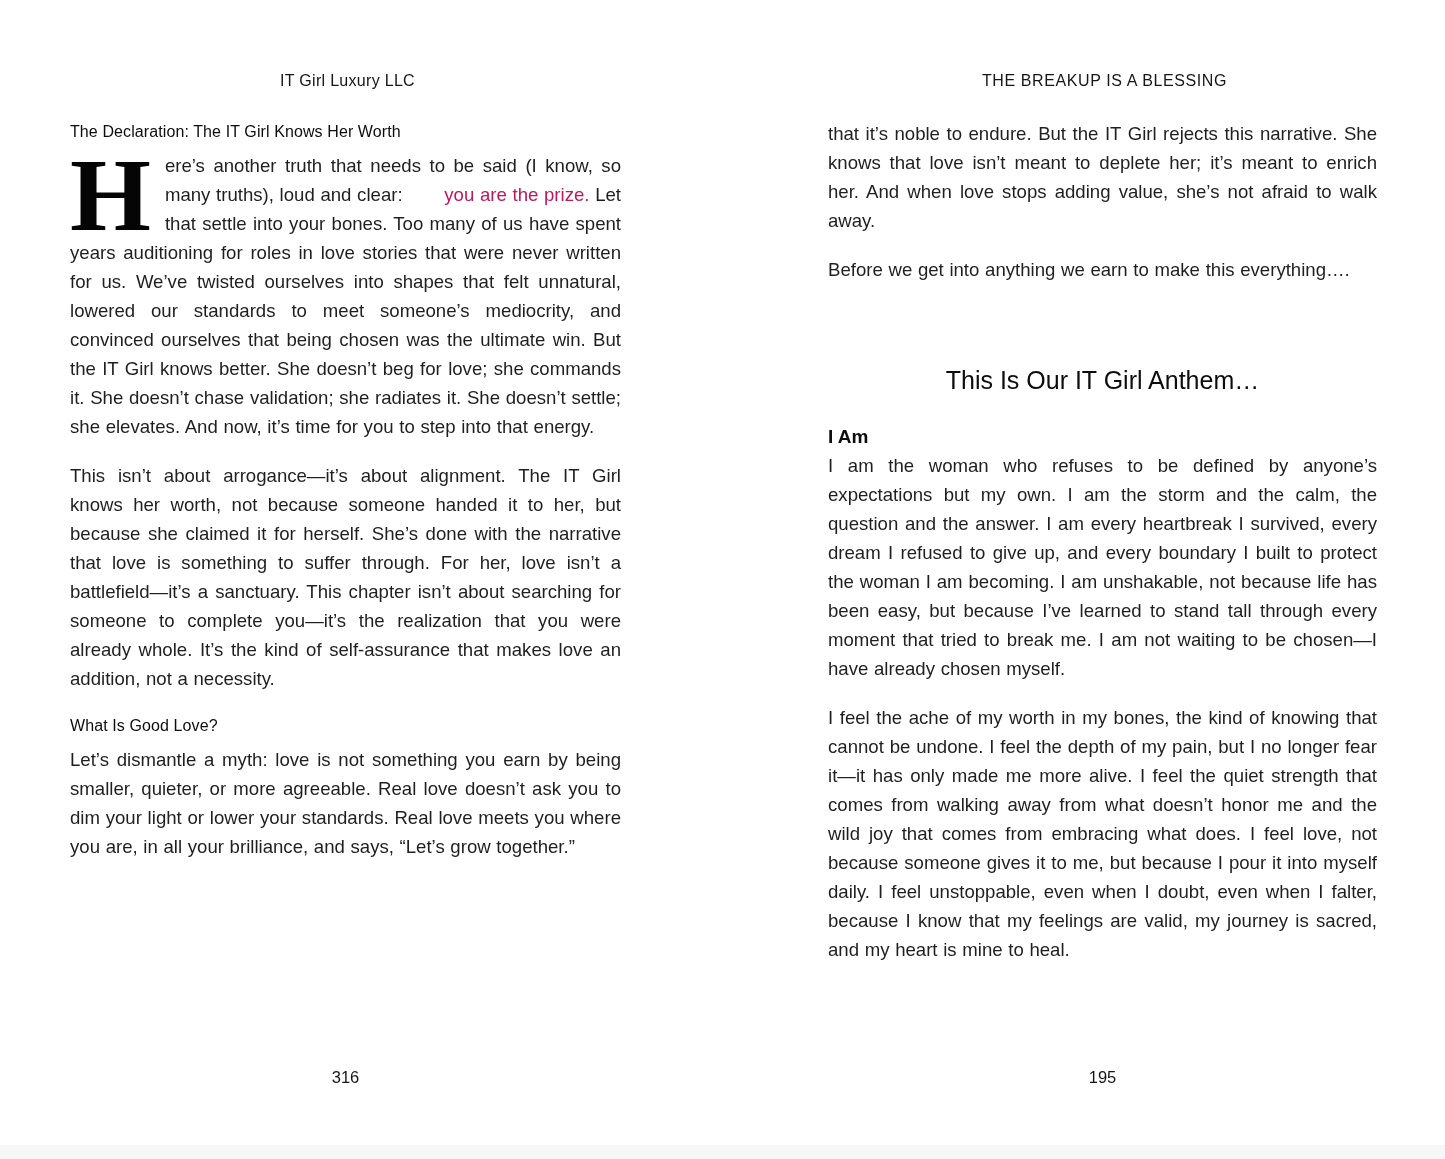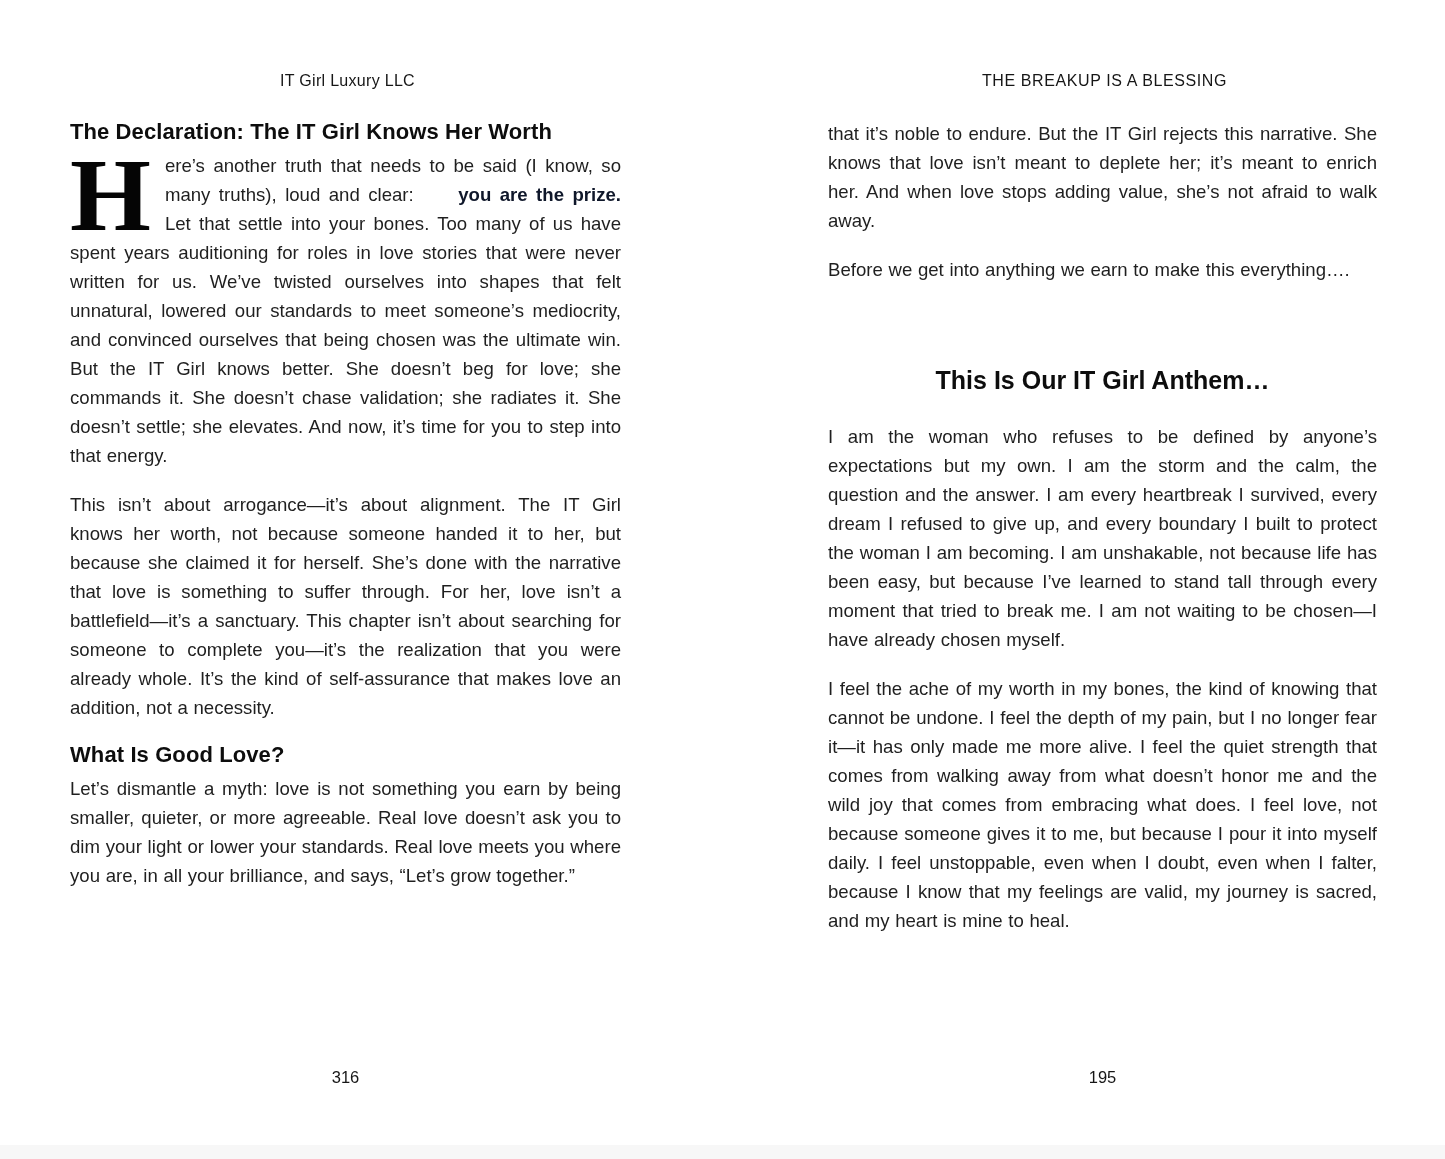--- a/index.html
+++ b/index.html
@@ -47,43 +47,43 @@
     line-height: 29px;
     text-align: justify;
     color: #1f1f1f;
     letter-spacing: 0px;
     word-spacing: 0.5px;
   }
   .para { margin: 0 0 20px 0; }
   .para:last-child { margin-bottom: 0; }
 
   .section-heading {
-    font-size: 22px;
-    font-weight: bold;
+    font-size: 16px;
+    font-weight: normal;
     color: #0d0d0d;
     letter-spacing: 0.1px;
     margin: 0 0 6px 0;
     line-height: 26px;
   }
   .dropcap {
     float: left;
     font-family: "Liberation Serif", serif;
     font-weight: bold;
     font-size: 104px;
     line-height: 80px;
     padding-top: 4px;
     margin-right: 14px;
     color: #050505;
   }
-  b.inline-bold { font-weight: bold; color: #0f172a; margin-left: 36px; }
+  b.inline-bold { font-weight: normal; color: #be185d; margin-left: 36px; }
 
   .anthem-heading {
     text-align: center;
     font-size: 25px;
-    font-weight: bold;
+    font-weight: normal;
     color: #0d0d0d;
     margin: 0;
     line-height: 30px;
   }
   .sub-heading {
     font-size: 19px;
     font-weight: bold;
     color: #0d0d0d;
     line-height: 29px;
   }
@@ -142,20 +142,21 @@
       <p class="body-text para">that it’s noble to endure. But the IT Girl rejects this narrative. She knows that love isn’t meant to deplete her; it’s meant to enrich her. And when love stops adding value, she’s not afraid to walk away.</p>
 
       <p class="body-text para">Before we get into anything we earn to make this everything….</p>
 
       <div class="spacer-60"></div>
 
       <h2 class="anthem-heading">This Is Our IT Girl Anthem…</h2>
 
       <div class="spacer-28"></div>
 
+      <div class="sub-heading">I Am</div>
       <p class="body-text para">I am the woman who refuses to be defined by anyone’s expectations but my own. I am the storm and the calm, the question and the answer. I am every heartbreak I survived, every dream I refused to give up, and every boundary I built to protect the woman I am becoming. I am unshakable, not because life has been easy, but because I’ve learned to stand tall through every moment that tried to break me. I am not waiting to be chosen—I have already chosen myself.</p>
 
       <p class="body-text para">I feel the ache of my worth in my bones, the kind of knowing that cannot be undone. I feel the depth of my pain, but I no longer fear it—it has only made me more alive. I feel the quiet strength that comes from walking away from what doesn’t honor me and the wild joy that comes from embracing what does. I feel love, not because someone gives it to me, but because I pour it into myself daily. I feel unstoppable, even when I doubt, even when I falter, because I know that my feelings are valid, my journey is sacred, and my heart is mine to heal.</p>
     </div>
 
     <div class="page-number">195</div>
   </div>
 
   <div class="footer-bar" style="background: rgb(247, 247, 247);"></div>
 </div>

